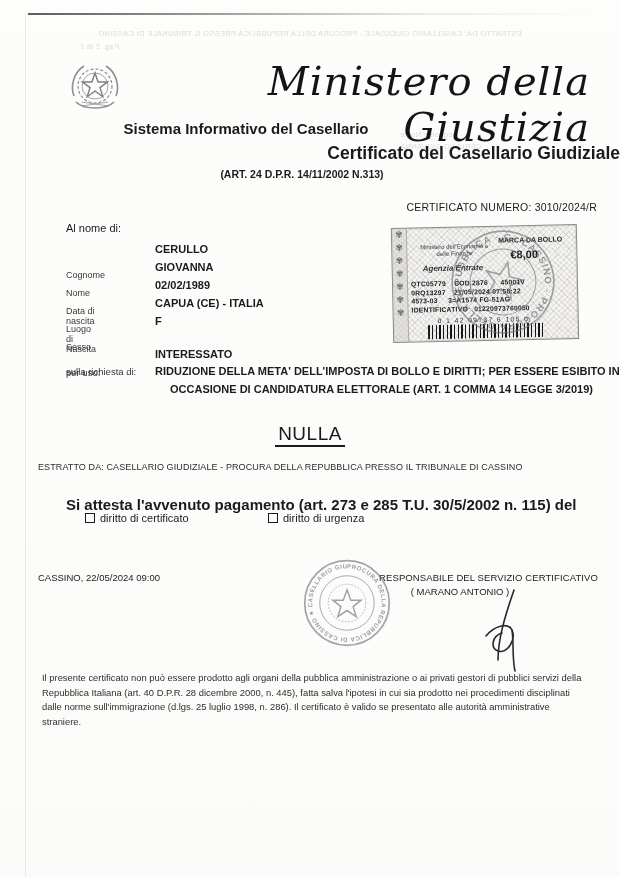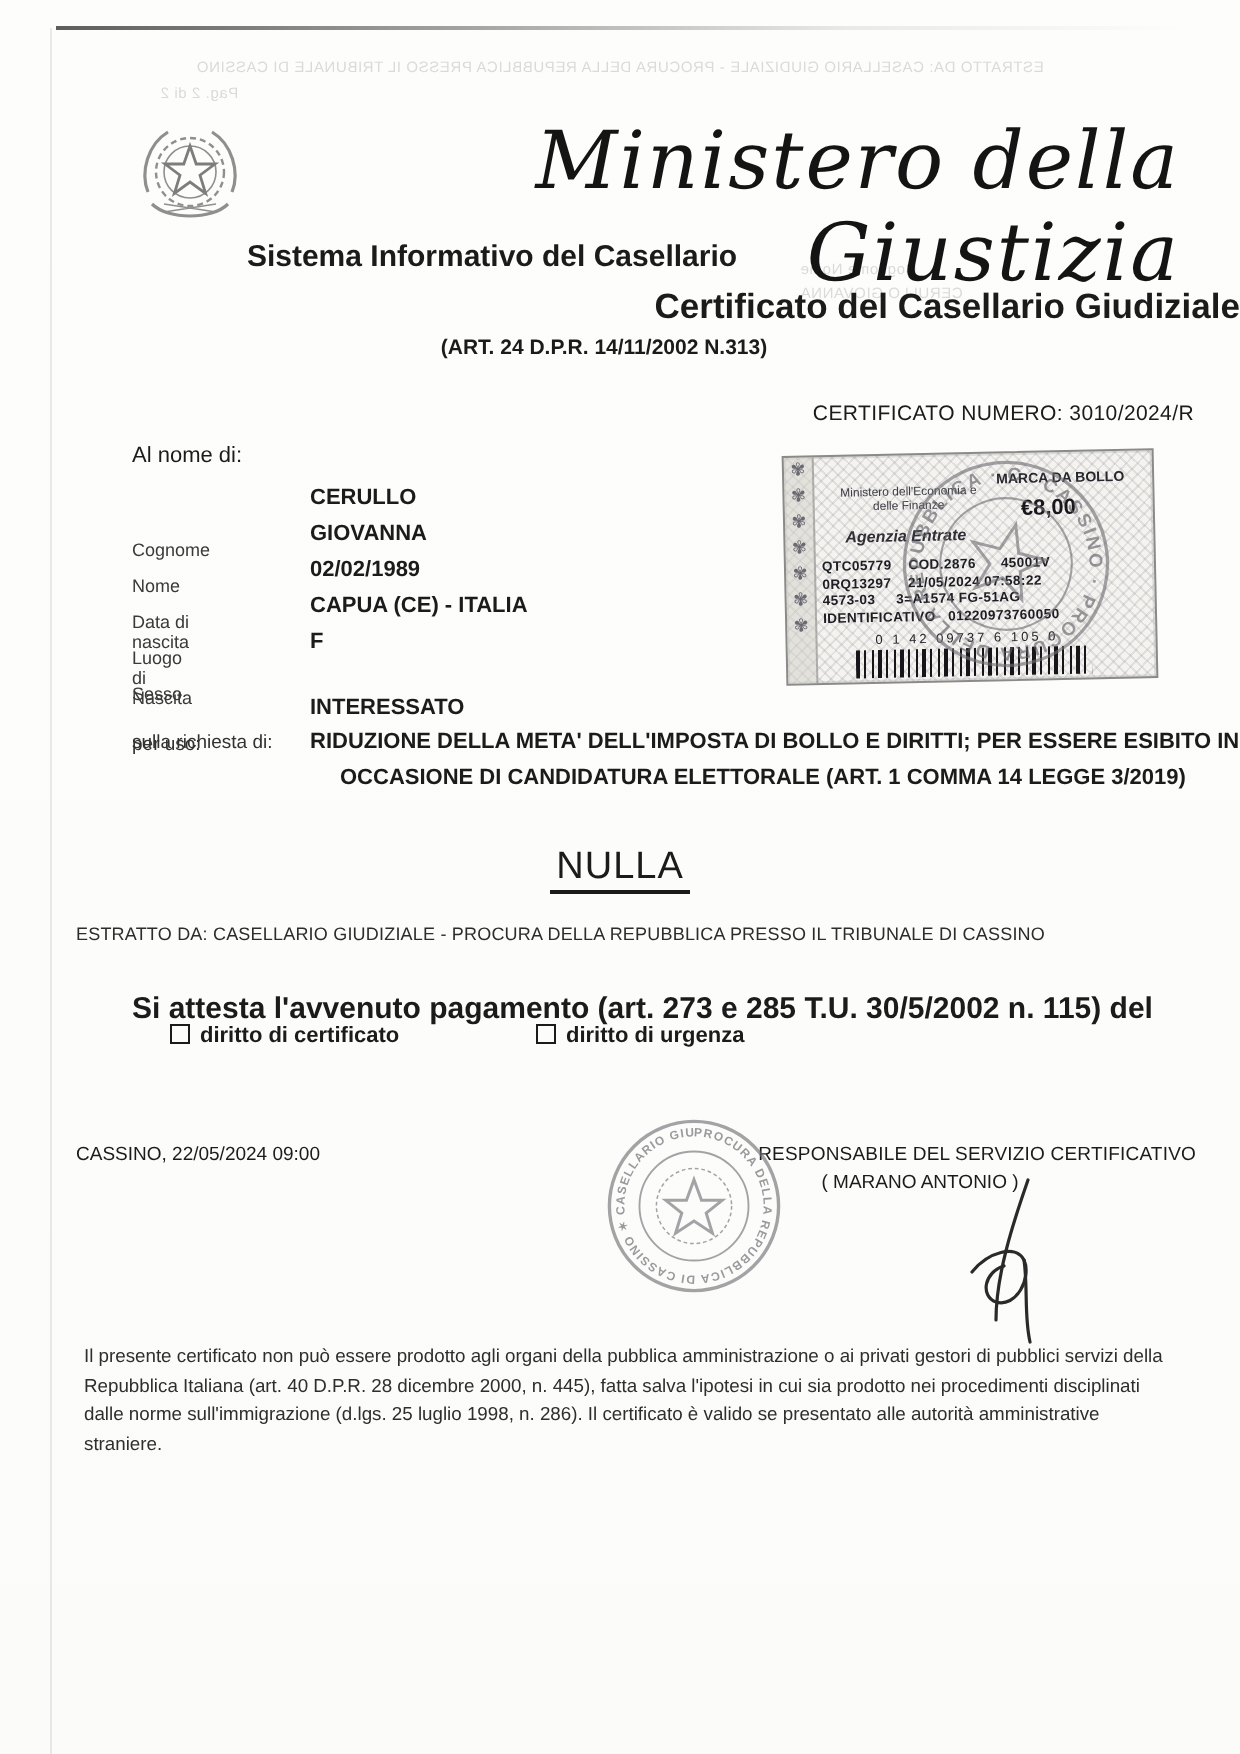--- a/index.html
+++ b/index.html
@@ -51,21 +51,21 @@
   .frow{left:66px;height:18px;}
   .frow .lab{position:absolute;left:0;top:2px;font-size:9px;color:#3a3a3a;margin-top:25px;}
   .frow .val{position:absolute;left:89px;top:0;font-size:11px;font-weight:bold;white-space:nowrap;}
   .req-lab{left:66px;font-size:9.5px;color:#333;}
   .req-val{left:155px;font-size:11px;font-weight:bold;white-space:nowrap;}
   .attest{top:406px;left:68px;font-size:11px;}
   .nulla{top:423px;left:0;width:620px;text-align:center;}
   .nulla span{font-size:19px;letter-spacing:.5px;border-bottom:2px solid #1b1b1b;padding:0 3px 1px;}
   .estratto{top:462px;left:38px;font-size:9px;letter-spacing:.1px;color:#2c2c2c;}
   .pay-statement{top:496px;left:66px;font-size:15px;font-weight:bold;}
-  .checkline{top:512px;font-size:11px;font-weight:bold;}
+  .checkline{top:512px;font-size:11px;font-weight:normal;}
   .cbox{display:inline-block;width:8px;height:8px;border:1.3px solid #1b1b1b;margin-right:5px;vertical-align:-1px;}
   svg text{font-family:"Liberation Sans",sans-serif;}
 </style>
 </head>
 <body>
 
 <div class="page">
 
   <div class="abs scan-top-line"></div>
   <div class="abs paper-left-edge"></div>

